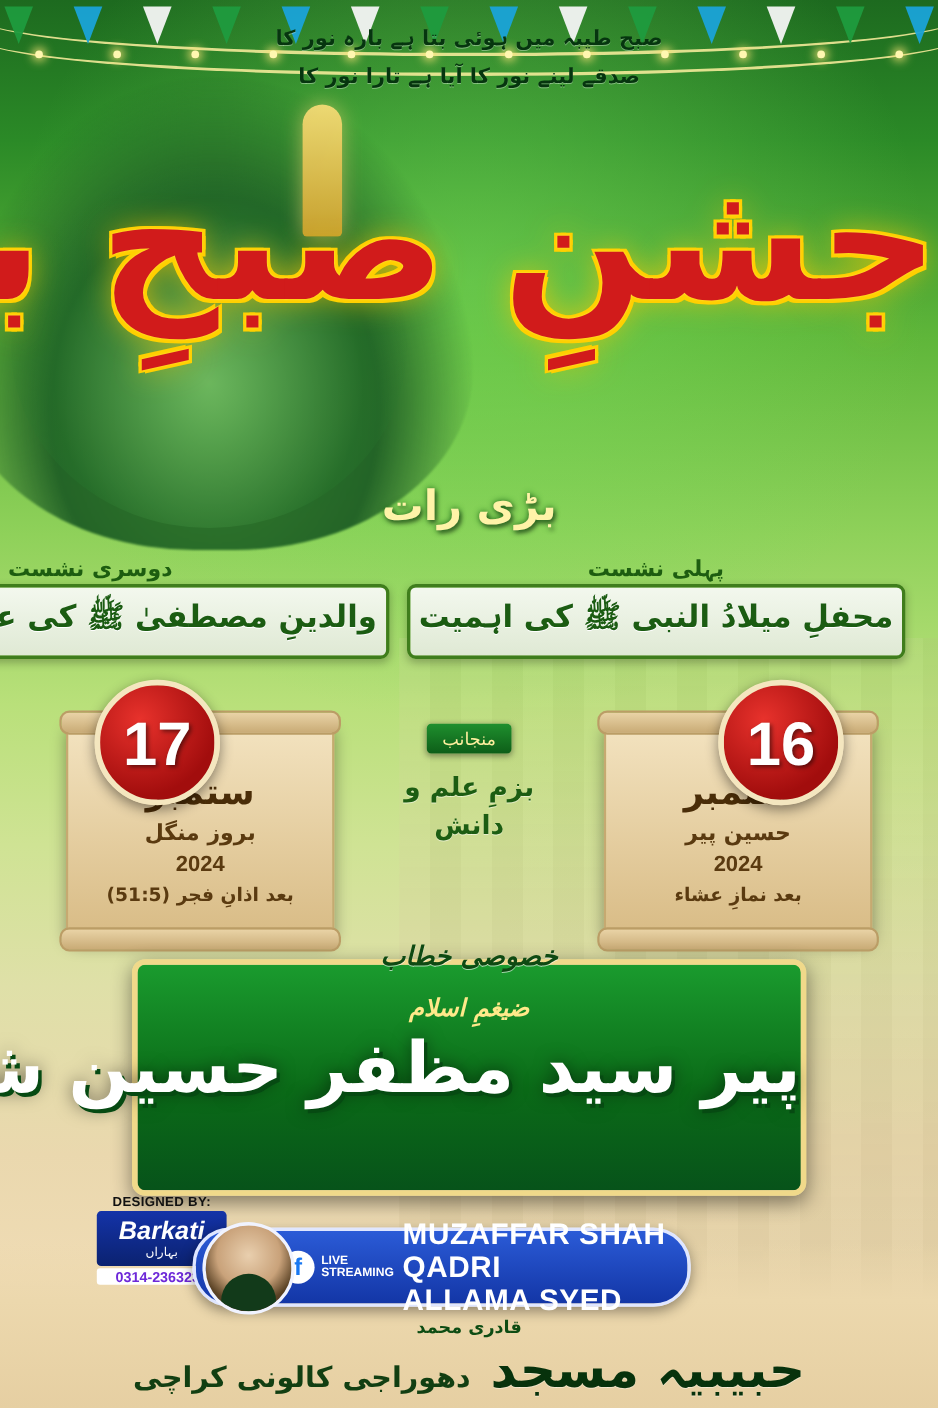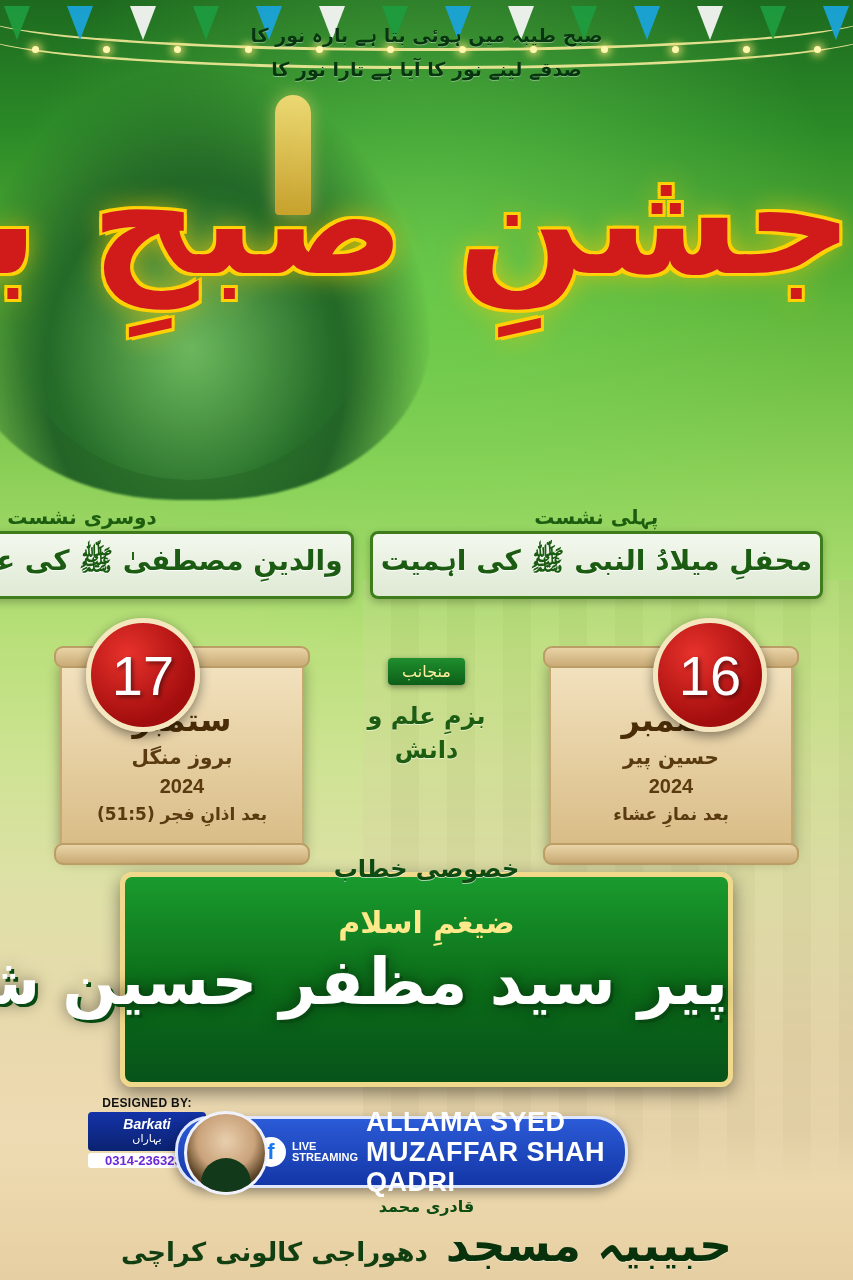--- a/index.html
+++ b/index.html
@@ -225,21 +225,21 @@
   .badge {
     position: absolute;
     top: -12px;
     width: 104px; height: 104px;
     border-radius: 50%;
     background: radial-gradient(circle at 35% 30%, #e8322c, #a20d0d 70%);
     border: 5px solid #f4e6bf;
     box-shadow: 0 4px 12px rgba(0,0,0,0.45);
     color: #fff;
     font-size: 56px;
-    font-weight: normal;
+    font-weight: bold;
     display: flex;
     align-items: center;
     justify-content: center;
     text-shadow: 2px 2px 4px rgba(0,0,0,0.5);
   }
   .badge.b16 { right: 56px; }
   .badge.b17 { left: 56px; }
   .scroll-text {
     position: absolute;
     inset: 24px 10px 10px 10px;
@@ -294,26 +294,28 @@
     text-align: center;
     padding-top: 10px;
   }
   .speaker .khitab {
     position: absolute;
     top: -22px; left: 0; right: 0;
     color: #0e4a12;
     font-size: 24px;
     font-weight: bold;
     text-shadow: 0 1px 0 rgba(255,255,255,0.6);
+    font-style: italic;
   }
   .speaker .zeegham {
     color: #ffe98a;
-    font-size: 30px;
+    font-size: 22px;
     font-weight: bold;
     margin-top: 18px;
+    font-style: italic;
   }
   .speaker .name {
     color: #ffffff;
     font-size: 64px;
     font-weight: bold;
     line-height: 1.25;
     text-shadow: 3px 3px 0 #064a12, 0 0 16px rgba(0,0,0,0.5);
     margin-top: 2px;
   }
   
@@ -331,21 +333,21 @@
     color: #111;
     letter-spacing: 0.3px;
   }
   .designed .card {
     background: linear-gradient(180deg, #1433a8, #0b2270);
     color: #fff;
     border-radius: 4px;
     padding: 4px 2px 6px;
     margin-top: 2px;
   }
-  .designed .card .b1 { font-size: 14px; font-style: italic; font-weight: bold; }
+  .designed .card .b1 { font-size: 23px; font-style: italic; font-weight: bold; }
   .designed .card .b2 { font-size: 11px; }
   .designed .phone {
     background: #fff;
     color: #6d28d9;
     font-size: 13px;
     font-weight: bold;
     margin-top: 2px;
     border-radius: 3px;
   }
   
@@ -487,20 +489,21 @@
     </div>
   </div>
 
   <div class="couplet">
     <div class="u">صبح طیبہ میں ہوئی بتا ہے بارہ نور کا</div>
     <div class="u">صدقے لینے نور کا آیا ہے تارا نور کا</div>
   </div>
 
   <div class="main-title u">جشنِ صبحِ بہاراں</div>
 
+  <div class="subtitle-night u">بڑی رات</div>
 
   <div class="sessions">
     <div class="session">
       <div class="label u">پہلی نشست</div>
       <div class="bar">
         <div class="txt u">محفلِ میلادُ النبی ﷺ کی اہمیت</div>
       </div>
     </div>
     <div class="session">
       <div class="label u">دوسری نشست</div>
@@ -561,22 +564,22 @@
   </div>
 
   <div class="livebar">
     <div class="photo"></div>
     <div class="fb">f</div>
     <div class="livetxt">
       <div>LIVE</div>
       <div>STREAMING</div>
     </div>
     <div class="names">
+      <div>MUZAFFAR SHAH QADRI</div>
       <div>ALLAMA SYED</div>
-      <div>MUZAFFAR SHAH QADRI</div>
     </div>
   </div>
 
   <div class="footer">
     <div class="logo u">قادری محمد</div>
     <div class="footer-line">
       <span class="masjid u">حبیبیہ مسجد</span>
       <span class="addr u">دھوراجی کالونی کراچی</span>
     </div>
   </div>

